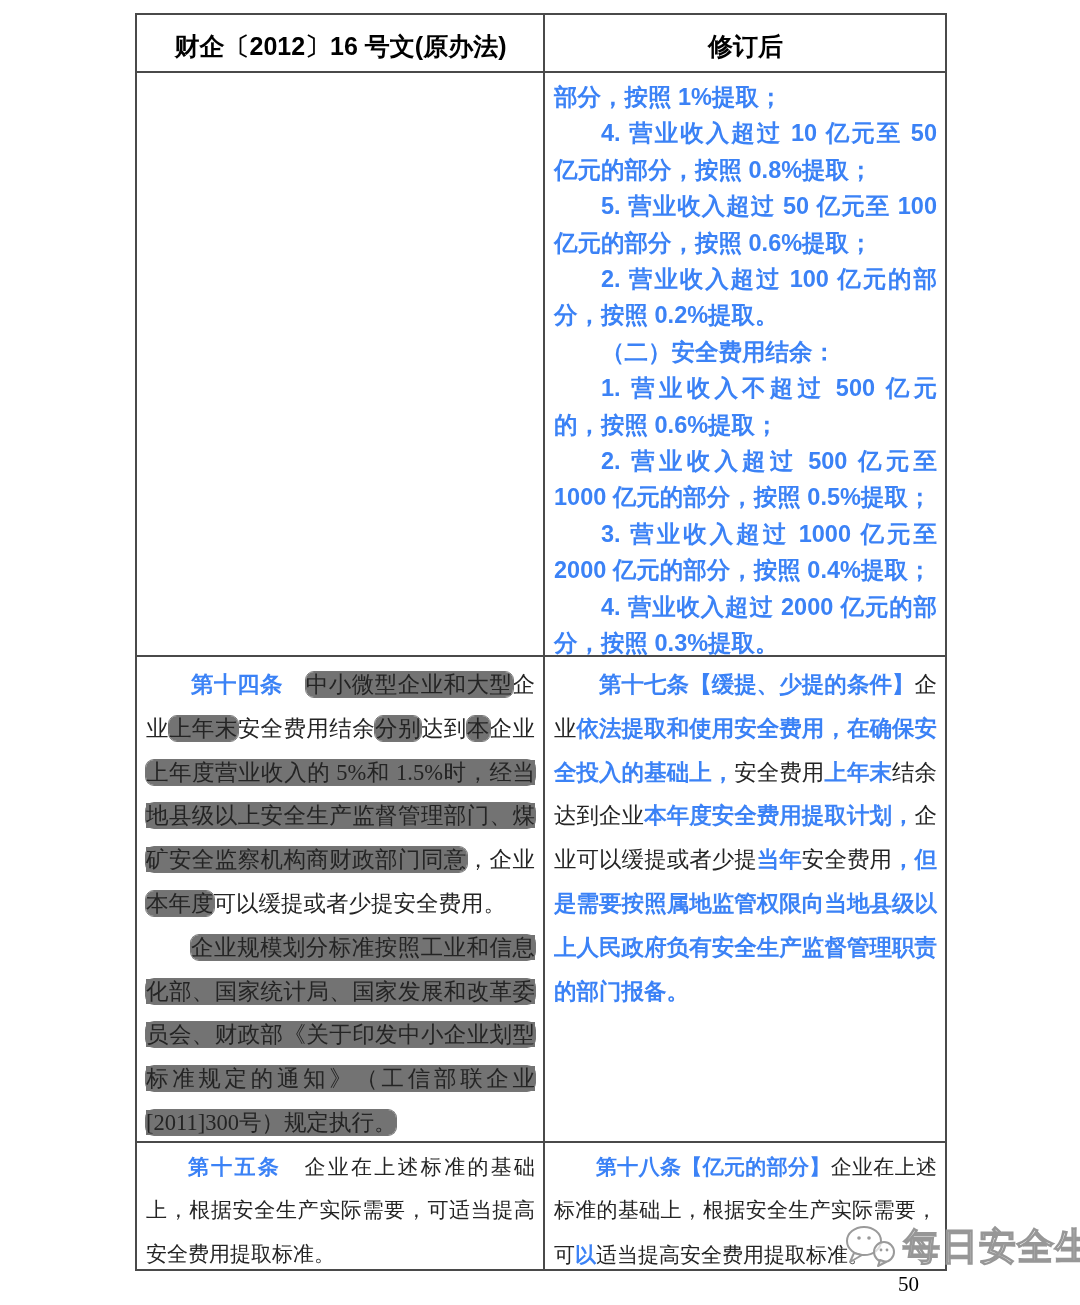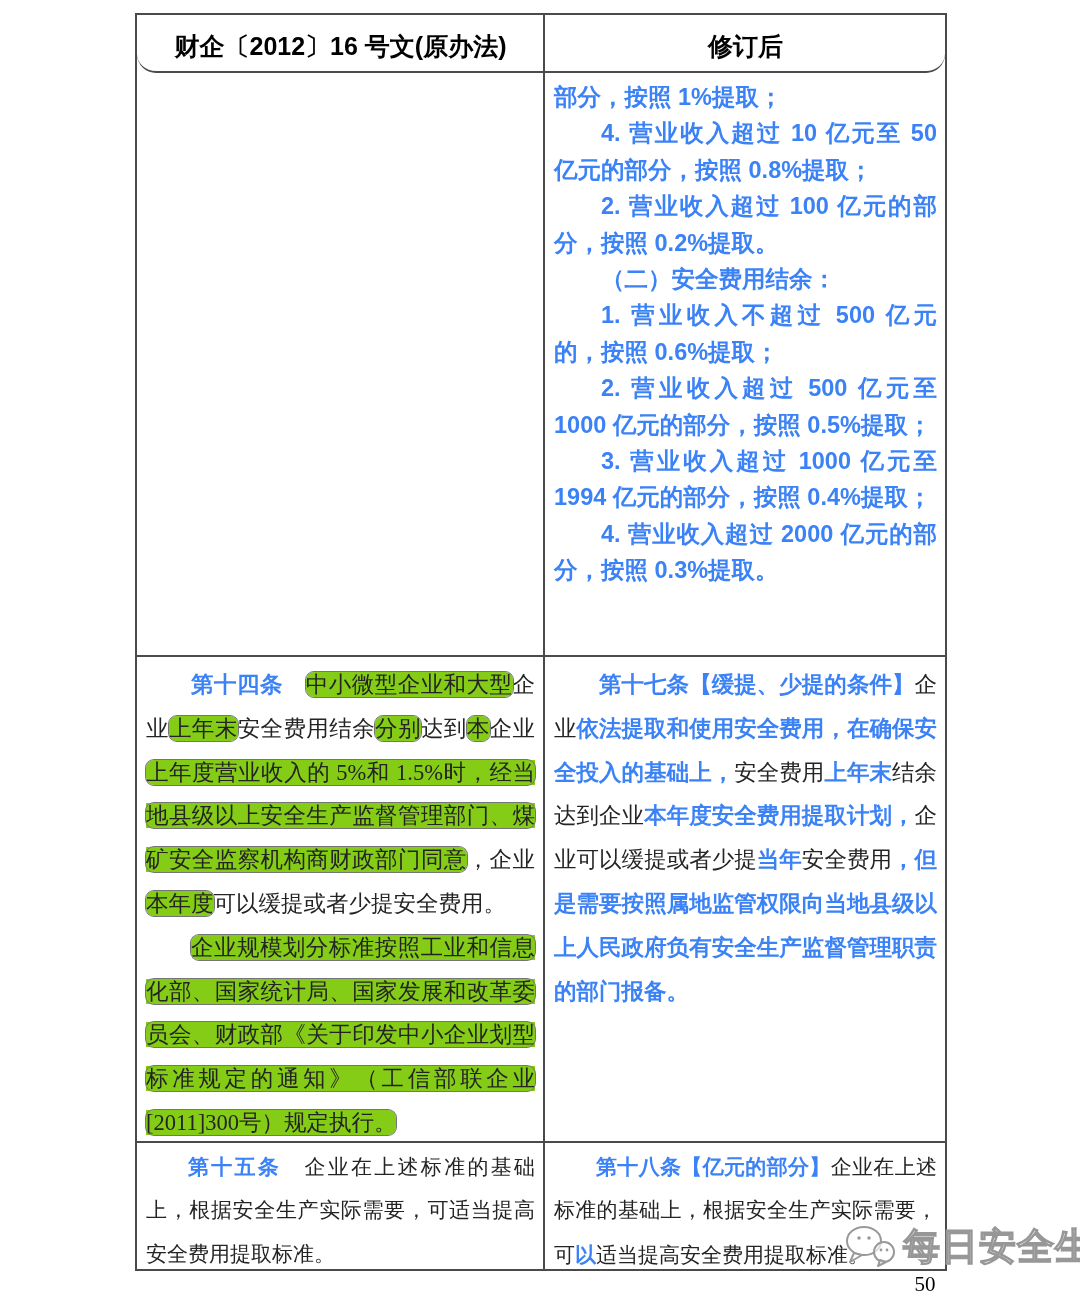--- a/index.html
+++ b/index.html
@@ -13,21 +13,21 @@
   }
   .doc-table{
     position:absolute;left:135px;top:13px;width:812px;
     border:2px solid #4a4a4a;
     box-sizing:border-box;
   }
   .t-row{display:grid;grid-template-columns:408px 400px;box-sizing:border-box;}
   .t-row.bordered{border-bottom:2px solid #4a4a4a;}
   .t-cell{box-sizing:border-box;overflow:hidden;}
   .t-cell.left-col{border-right:2px solid #4a4a4a;}
-  .header-row{height:58px;border-radius:19px;}
+  .header-row{height:58px;}
   .header-cell{
     display:flex;align-items:center;justify-content:center;
     font-family:"Liberation Sans","DejaVu Sans",sans-serif;
     font-weight:700;font-size:25px;color:#000;
   }
   .row-1{height:584px;}
   .row-2{height:486px;}
   .row-3{height:126px;}
   .t-cell{padding:6px 8px 0 9px;}
   .row-3 .t-cell{padding-top:2px;}
@@ -44,40 +44,40 @@
     font-family:"Liberation Sans","DejaVu Sans",sans-serif;
     font-weight:700;color:#3b82f6;
   }
   .seg-r{
     font-family:"Liberation Serif","DejaVu Serif",serif;
     font-weight:400;color:#242424;
   }
   .seg-m{
     font-family:"Liberation Serif","DejaVu Serif",serif;
     font-weight:400;color:#242424;
-    background:#84cc16;
+    background:#737373;
     outline:1.5px solid #757575;
     border-radius:8px;
   }
   .watermark{
     position:absolute;left:840px;top:1222px;
     display:flex;align-items:center;gap:1px;
     z-index:5;pointer-events:none;
   }
   .wm-text{
     font-family:"Liberation Sans","DejaVu Sans",sans-serif;
     font-weight:700;font-size:37px;letter-spacing:1px;
     color:#b3b3b3;
     -webkit-text-fill-color:rgba(255,255,255,0.18);
     -webkit-text-stroke:1.3px #979797;
     white-space:nowrap;
   }
   .page-number{
     position:absolute;left:898px;top:1272px;width:54px;
-    text-align:center;
+    text-align:left;
     font-family:"Liberation Serif","DejaVu Serif",serif;
     font-size:21px;color:#000;
   }
 </style>
 </head>
 <body>
 
 <div class="page">
 
   <div class="doc-table">
@@ -85,25 +85,26 @@
     <div class="t-row header-row bordered">
       <div class="t-cell left-col header-cell">财企〔2012〕16 号文(原办法)</div>
       <div class="t-cell header-cell">修订后</div>
     </div>
 
     <div class="t-row row-1 bordered">
       <div class="t-cell left-col"></div>
       <div class="t-cell">
           <p class="para"><span class="seg-b">部分，按照 1%提取；</span></p>
           <p class="para indent"><span class="seg-b">4. 营业收入超过 10 亿元至 50 亿元的部分，按照 0.8%提取；</span></p>
+          <p class="para indent"><span class="seg-b">5. 营业收入超过 50 亿元至 100 亿元的部分，按照 0.6%提取；</span></p>
           <p class="para indent"><span class="seg-b">2. 营业收入超过 100 亿元的部分，按照 0.2%提取。</span></p>
           <p class="para indent"><span class="seg-b">（二）安全费用结余：</span></p>
           <p class="para indent"><span class="seg-b">1. 营业收入不超过 500 亿元的，按照 0.6%提取；</span></p>
           <p class="para indent"><span class="seg-b">2. 营业收入超过 500 亿元至 1000 亿元的部分，按照 0.5%提取；</span></p>
-          <p class="para indent"><span class="seg-b">3. 营业收入超过 1000 亿元至 1994 亿元的部分，按照 0.4%提取；</span></p>
+          <p class="para indent"><span class="seg-b">3. 营业收入超过 1000 亿元至 2000 亿元的部分，按照 0.4%提取；</span></p>
           <p class="para indent"><span class="seg-b">4. 营业收入超过 2000 亿元的部分，按照 0.3%提取。</span></p>
         </div>
     </div>
 
     <div class="t-row row-2 bordered">
       <div class="t-cell left-col">
           <p class="para indent"><span class="seg-b">第十四条　</span><span class="seg-m">中小微型企业和大型</span><span class="seg-r">企业</span><span class="seg-m">上年末</span><span class="seg-r">安全费用结余</span><span class="seg-m">分别</span><span class="seg-r">达到</span><span class="seg-m">本</span><span class="seg-r">企业</span><span class="seg-m">上年度营业收入的 5%和 1.5%时，经当地县级以上安全生产监督管理部门、煤矿安全监察机构商财政部门同意</span><span class="seg-r">，企业</span><span class="seg-m">本年度</span><span class="seg-r">可以缓提或者少提安全费用。</span></p>
           <p class="para indent"><span class="seg-m">企业规模划分标准按照工业和信息化部、国家统计局、国家发展和改革委员会、财政部《关于印发中小企业划型标准规定的通知》（工信部联企业[2011]300号）规定执行。</span></p>
         </div>
       <div class="t-cell">

